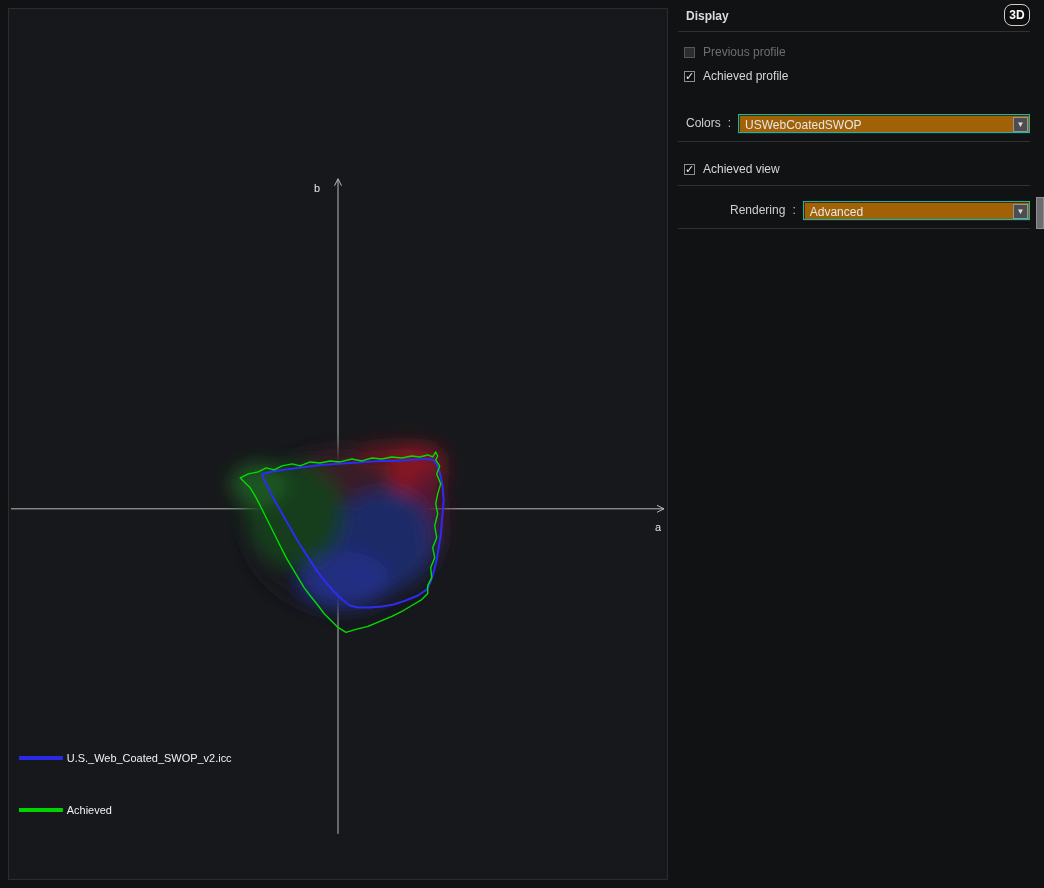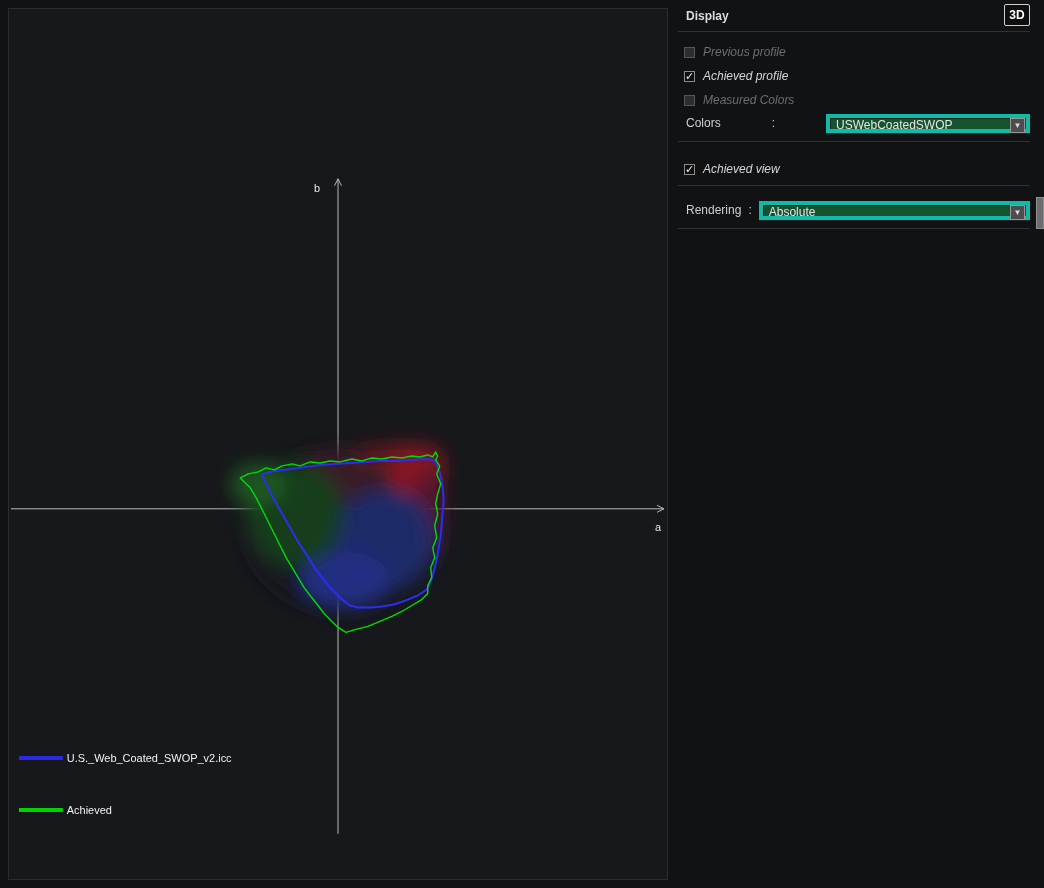--- a/index.html
+++ b/index.html
@@ -18,48 +18,48 @@
   .plot-area svg { display:block; width:100%; height:100%; }
 
   
   .panel { position:absolute; left:678px; top:0; width:352px; height:100%; }
   .panel-title {
     position:absolute; left:8px; top:9px; font-size:12px; font-weight:bold; color:#dcdcdc;
   }
   .btn-3d {
     position:absolute; right:0; top:4px; width:26px; height:22px;
     background:#0e0e0e; color:#ffffff; font-weight:bold; font-size:12px;
-    border:1px solid #cfcfcf; border-radius:2px; padding:0; cursor:pointer;
+    border:1px solid #cfcfcf; border-radius:8px; padding:0; cursor:pointer;
     font-family:"Liberation Sans","DejaVu Sans",sans-serif;
   }
   .sep { position:absolute; left:0; right:0; height:1px; background:#303133; }
   #sep1 { top:31px; } #sep2 { top:141px; } #sep3 { top:185px; } #sep4 { top:228px; }
 
   #checkbox-list { position:absolute; top:40px; left:6px; right:0; }
   .cb-row { display:flex; align-items:center; height:24px; gap:8px; cursor:default; }
   .cb-box {
     width:11px; height:11px; flex:0 0 11px;
     border:1px solid #8d8d8d; background:#0e0e0e;
     color:#f0f0f0; font-size:11px; line-height:9px;
     display:flex; align-items:center; justify-content:center;
   }
   .cb-box.disabled { border-color:#565656; background:#2d2d2d; }
-  .cb-label { font-size:12px; color:#d6d6d6; white-space:nowrap;font-style:italic; }
+  .cb-label { font-size:12px; color:#d6d6d6; white-space:nowrap; }
   .cb-row.disabled .cb-label { color:#6e6e6e; }
 
   .field-row { position:absolute; left:8px; right:0; height:20px; display:flex; align-items:center; }
-  #colors-row { top:113px;gap:44px; }
-  #rendering-row { top:200px; }
+  #colors-row { top:113px; }
+  #rendering-row { top:200px;margin-left:44px; }
   .field-label { font-size:12px; color:#cfcfcf; white-space:nowrap; }
   .field-colon { font-size:12px; color:#cfcfcf; margin:0 7px; }
   .combo {
     flex:1; height:19px; position:relative;
-    background:#14532d; border:4px solid #14b8a6;
+    background:#a16207; border:1px solid #14b8a6;
     box-shadow: inset 1px 1px 0 rgba(0,0,0,.55), 0 1px 0 rgba(255,255,255,.07);
-    display:flex; align-items:flex-start; cursor:pointer;
+    display:flex; align-items:flex-end; cursor:pointer;
   }
   .combo-text {
     flex:1; padding-left:6px; font-size:12px; color:#e6e6e6;
     white-space:nowrap; overflow:hidden;
   }
   .combo-btn {
     width:15px; height:15px; margin-right:1px; flex:0 0 15px;
     background:#4d4d50; border:1px solid #959595; color:#dcdcdc;
     font-size:8px; display:flex; align-items:center; justify-content:center;
   }
@@ -123,24 +123,20 @@
 
   <div id="checkbox-list">
       <div class="cb-row disabled">
         <span class="cb-box disabled"></span>
         <span class="cb-label">Previous profile</span>
       </div>
       <div class="cb-row">
         <span class="cb-box">✓</span>
         <span class="cb-label">Achieved profile</span>
       </div>
-      <div class="cb-row disabled">
-        <span class="cb-box disabled"></span>
-        <span class="cb-label">Measured Colors</span>
-      </div>
     </div>
 
   <div class="field-row" id="colors-row">
     <span class="field-label">Colors</span>
     <span class="field-colon">:</span>
     <div class="combo">
       <span class="combo-text">USWebCoatedSWOP</span>
       <span class="combo-btn">▼</span>
     </div>
   </div>
@@ -149,20 +145,20 @@
   <div class="cb-row" id="advanced-row">
     <span class="cb-box" id="advanced-box">✓</span>
     <span class="cb-label">Achieved view</span>
   </div>
   <div class="sep" id="sep3"></div>
 
   <div class="field-row" id="rendering-row">
     <span class="field-label">Rendering</span>
     <span class="field-colon">:</span>
     <div class="combo">
-      <span class="combo-text">Absolute</span>
+      <span class="combo-text">Advanced</span>
       <span class="combo-btn">▼</span>
     </div>
   </div>
   <div class="sep" id="sep4"></div>
 </div>
 
 <div class="scroll-thumb"></div>
 
 </body></html>

